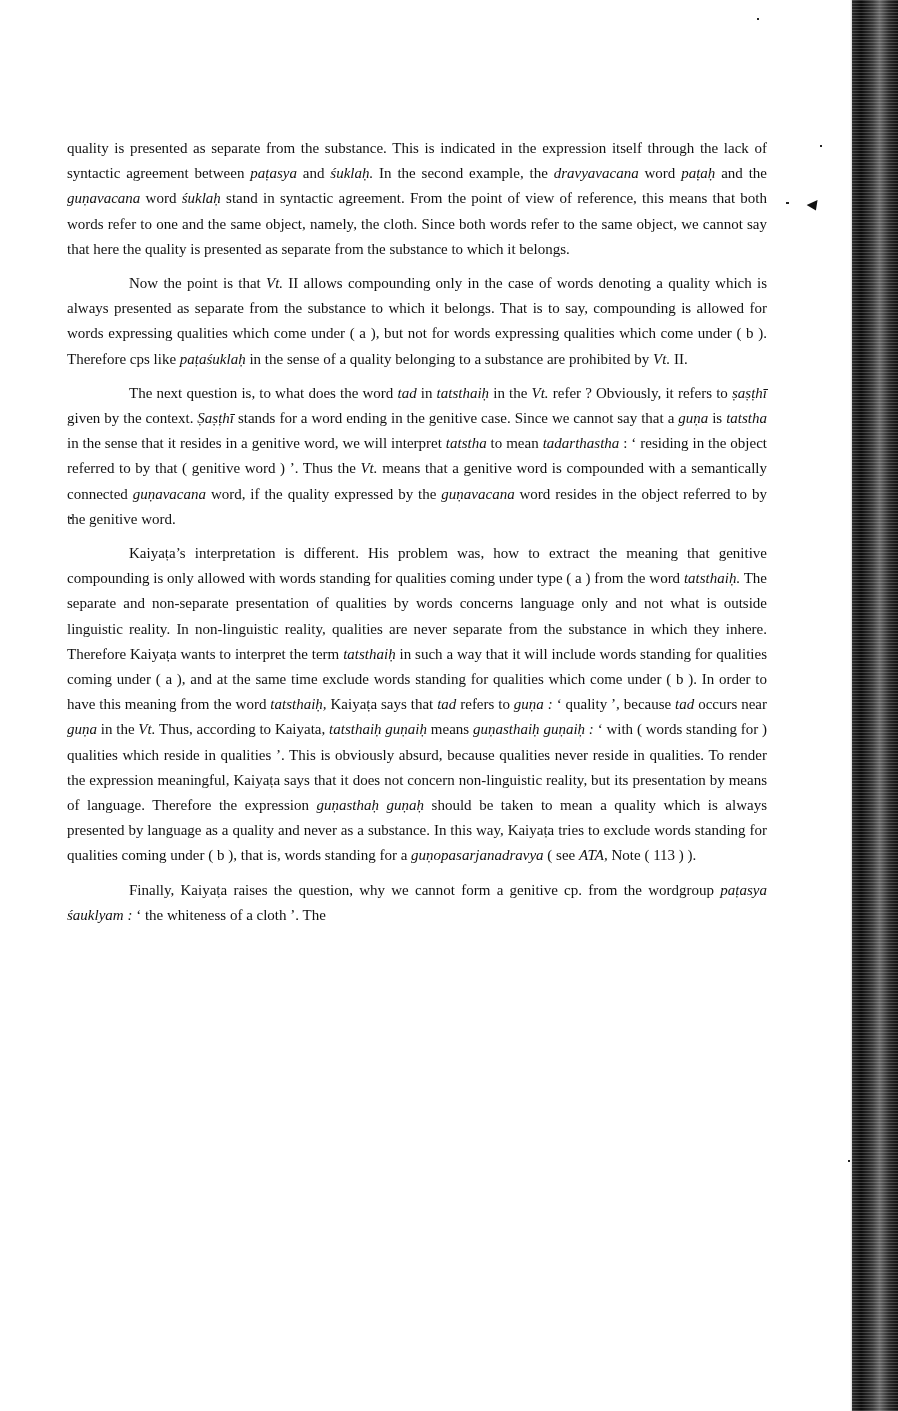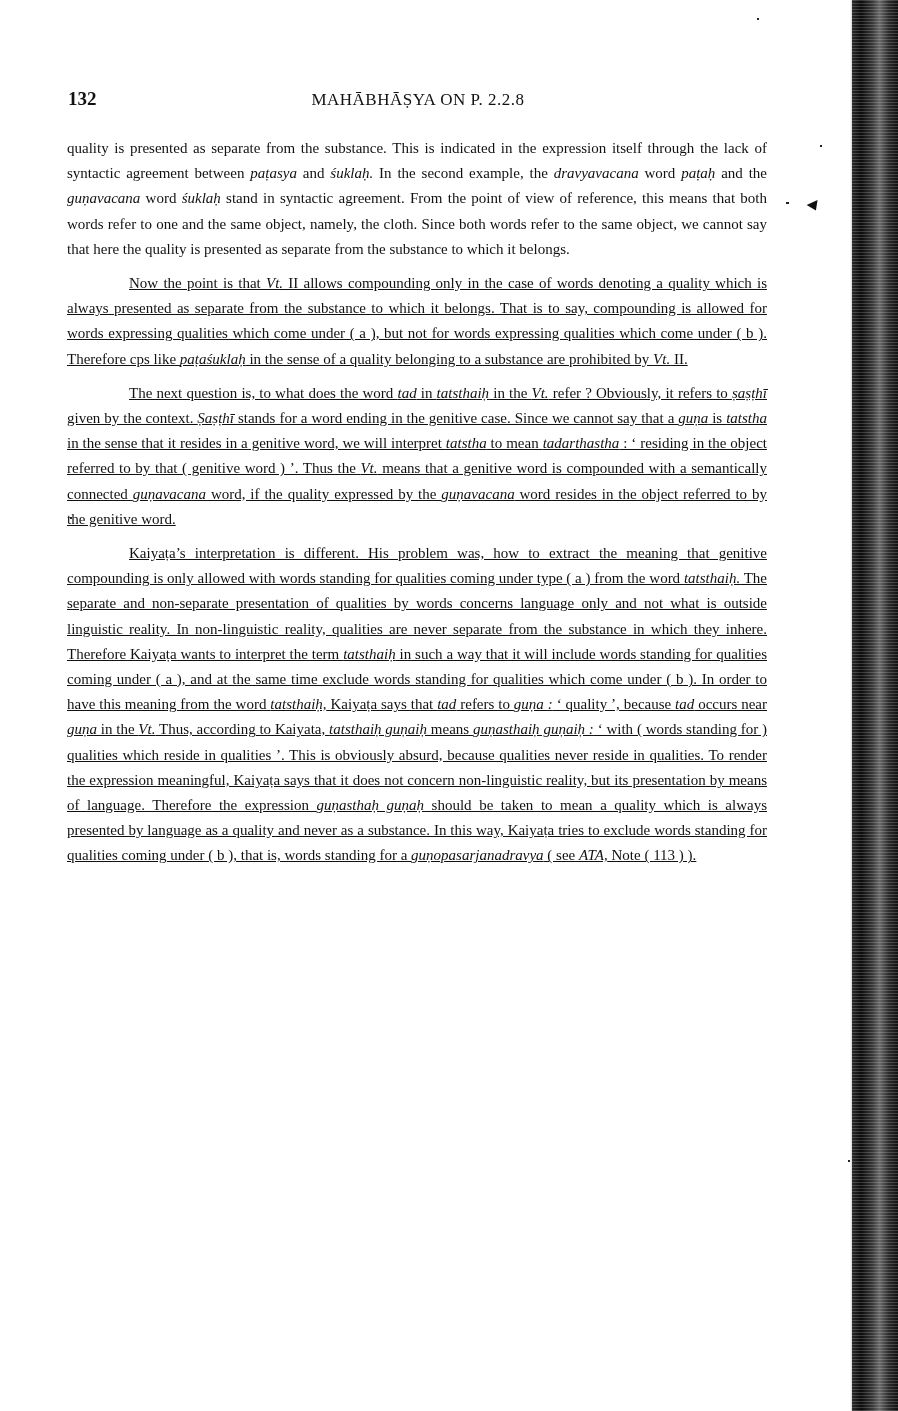--- a/index.html
+++ b/index.html
@@ -92,43 +92,37 @@
       margin: 0;
       text-indent: 0;
     }
     .body-text p.indent {
       text-indent: 62px;
     }
     .body-text p + p {
       margin-top: 9px;
     }
     .body-text p.gap-lg {
-      text-decoration: underline;
     }
     .body-text i {
       font-style: italic;
     }
   </style>
 </head>
 <body>
 
 <div class="page">
 
-  <div class="header">
-    <span class="page-number">132</span>
-    <div class="running-head">
-      <span class="sc">MAHĀBHĀṢYA ON P. 2.2.8</span>
-    </div>
-  </div>
 
   <div class="body-text">
     <p class="para"><span>quality is presented as separate from the substance.  This is indicated in the expression itself through the lack of syntactic agreement between </span><i>paṭasya</i><span> and </span><i>śuklaḥ.</i><span>  In the second example, the </span><i>dravyavacana</i><span> word </span><i>paṭaḥ</i><span> and the </span><i>guṇavacana</i><span> word </span><i>śuklaḥ</i><span> stand in syntactic agreement.  From the point of view of reference, this means that both words refer to one and the same object, namely, the cloth.  Since both words refer to the same object, we cannot say that here the quality is presented as separate from the substance to which it belongs.</span></p>
     <p class="para indent gap-lg"><span>Now the point is that </span><i>Vt.</i><span> II allows compounding only in the case of words denoting a quality which is always presented as separate from the substance to which it belongs. That is to say, compounding is allowed for words expressing qualities which come under ( a ), but not for words expressing qualities which come under ( b ).  Therefore cps like </span><i>paṭaśuklaḥ</i><span> in the sense of a quality belonging to a substance are prohibited by </span><i>Vt.</i><span> II.</span></p>
     <p class="para indent gap-lg"><span>The next question is, to what does the word </span><i>tad</i><span> in </span><i>tatsthaiḥ</i><span> in the </span><i>Vt.</i><span> refer ?  Obviously, it refers to </span><i>ṣaṣṭhī</i><span> given by the context.  </span><i>Ṣaṣṭhī</i><span> stands for a word ending in the genitive case.  Since we cannot say that a </span><i>guṇa</i><span> is </span><i>tatstha</i><span> in the sense that it resides in a genitive word, we will interpret </span><i>tatstha</i><span> to mean </span><i>tadarthastha</i><span> : ‘ residing in the object referred to by that ( genitive word ) ’.  Thus the </span><i>Vt.</i><span> means that a genitive word is compounded with a semantically connected </span><i>guṇavacana</i><span> word, if the quality expressed by the </span><i>guṇavacana</i><span> word resides in the object referred to by the genitive word.</span></p>
     <p class="para indent gap-lg"><span>Kaiyaṭa’s interpretation is different.  His problem was, how to extract the meaning that genitive compounding is only allowed with words standing for qualities coming under type ( a ) from the word </span><i>tatsthaiḥ.</i><span>  The separate and non-separate presentation of qualities by words concerns language only and not what is outside linguistic reality.  In non-linguistic reality, qualities are never separate from the substance in which they inhere.  Therefore Kaiyaṭa wants to interpret the term </span><i>tatsthaiḥ</i><span> in such a way that it will include words standing for qualities coming under ( a ), and at the same time exclude words standing for qualities which come under ( b ).  In order to have this meaning from the word </span><i>tatsthaiḥ,</i><span> Kaiyaṭa says that </span><i>tad</i><span> refers to </span><i>guṇa :</i><span> ‘ quality ’, because </span><i>tad</i><span> occurs near </span><i>guṇa</i><span> in the </span><i>Vt.</i><span>  Thus, according to Kaiyata, </span><i>tatsthaiḥ guṇaiḥ</i><span> means </span><i>guṇasthaiḥ guṇaiḥ :</i><span> ‘ with ( words standing for ) qualities which reside in qualities ’.  This is obviously absurd, because qualities never reside in qualities.  To render the expression meaningful, Kaiyaṭa says that it does not concern non-linguistic reality, but its presentation by means of language.  Therefore the expression </span><i>guṇasthaḥ guṇaḥ</i><span> should be taken to mean a quality which is always presented by language as a quality and never as a substance.  In this way, Kaiyaṭa tries to exclude words standing for qualities coming under ( b ), that is, words standing for a </span><i>guṇopasarjanadravya</i><span> ( see </span><i>ATA,</i><span> Note ( 113 ) ).</span></p>
+    <p class="para indent gap-lg"><span>Finally, Kaiyaṭa raises the question, why we cannot form a genitive cp. from the wordgroup </span><i>paṭasya śauklyam :</i><span> ‘ the whiteness of a cloth ’.  The</span></p>
   </div>
 
   <div class="arrow-mark"></div>
   <div class="speck" style="left:757px;top:18px;width:2px;height:2px;"></div>
   <div class="speck" style="left:820px;top:145px;width:2px;height:2px;"></div>
   <div class="speck" style="left:786px;top:202px;width:3px;height:2px;"></div>
   <div class="speck" style="left:848px;top:1160px;width:2px;height:2px;"></div>
   <div class="speck" style="left:70px;top:517px;width:2px;height:2px;"></div>
 
   <div class="spine-edge"></div>

